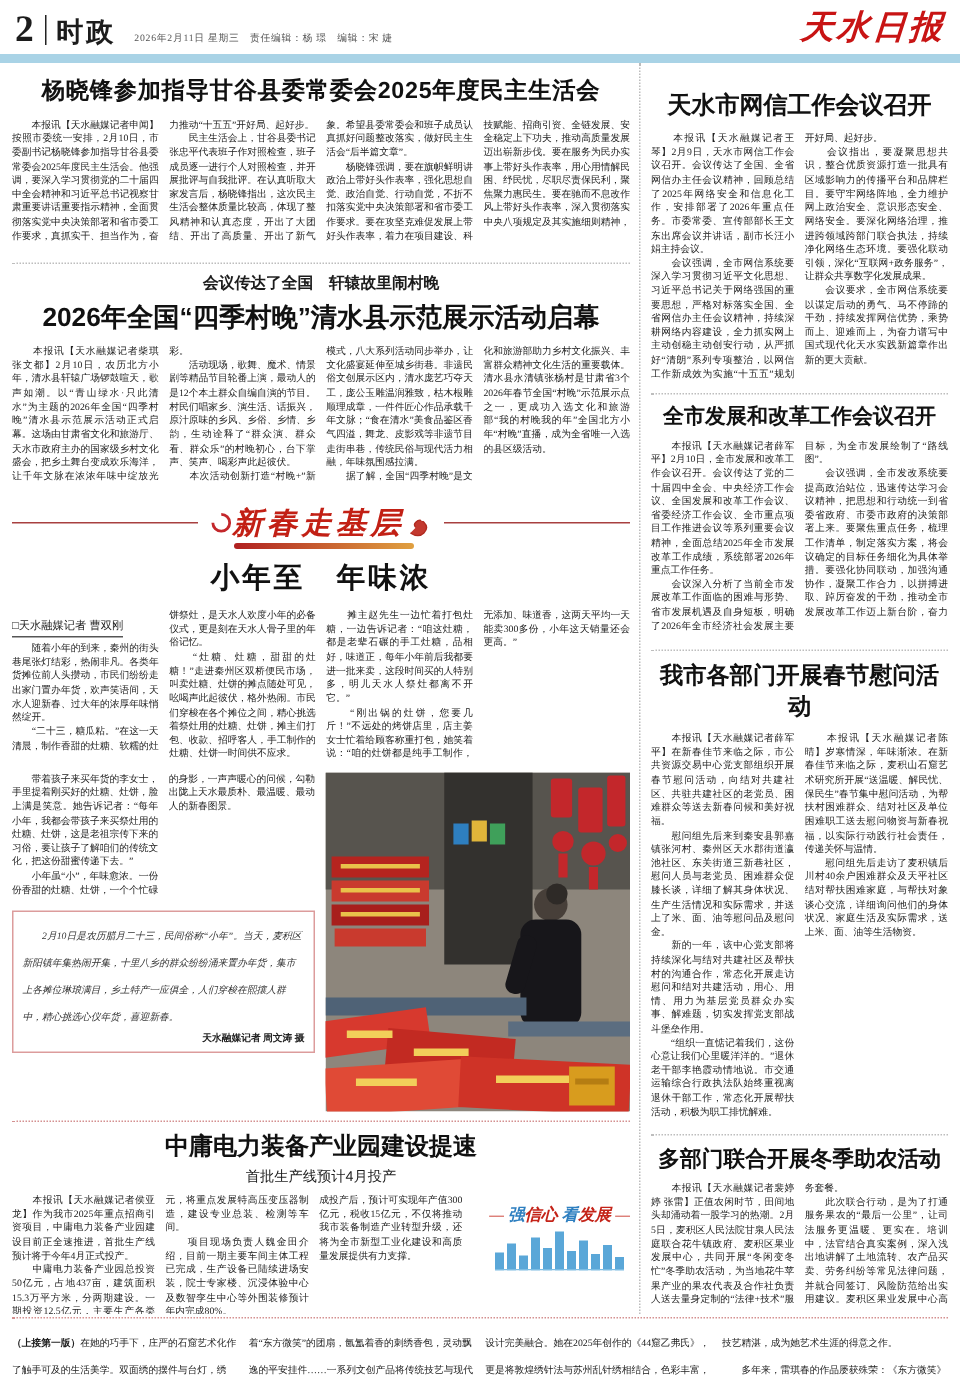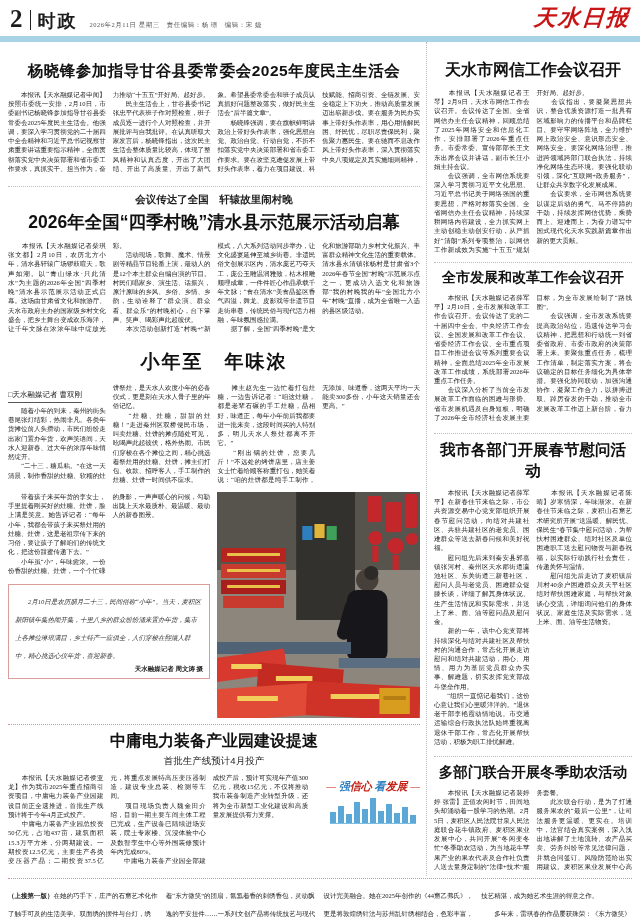--- a/index.html
+++ b/index.html
@@ -21,21 +21,21 @@
   .rightcol{flex:1;border-left:1px dotted #bcbcbc;padding-left:7px;overflow:hidden;}
   .h-main{font-family:"Liberation Sans",sans-serif;font-weight:900;text-align:center;color:#111;margin:0;}
   .kicker{font-family:"Liberation Sans",sans-serif;font-weight:700;text-align:center;font-size:10.5px;margin:2px 0 3px;}
   .body-text{font-size:6.5px;line-height:1.42;text-align:justify;white-space:pre-line;color:#222;display:block;}
   .cols-4{column-count:4;column-gap:7px;column-fill:auto;overflow:hidden;}
   .cols-3{column-count:3;column-gap:7px;column-fill:auto;overflow:hidden;}
   .cols-2{column-count:2;column-gap:7px;column-fill:auto;overflow:hidden;}
   .sep-pink{border-top:1px dotted #d49090;margin:6px 0;}
   .sep-gray{border-top:1px dotted #bdbdbd;margin:6px 0;}
   
-  .a1-title{font-size:15.5px;padding-top:19px;letter-spacing:.5px;}
+  .a1-title{font-size:15.5px;padding-top:8px;letter-spacing:.5px;}
   .a1-body{height:90px;margin-top:8px;}
   
   .a2-title{font-size:17.5px;}
   .a2-body{height:98px;margin-top:7px;}
   
   .banner-row{display:flex;align-items:center;margin:7px 0 3px;}
   .banner-row .line{flex:1;border-top:1px solid #a84040;}
   .banner-center{display:flex;align-items:center;padding:0 8px;position:relative;}
   .banner-text{color:#c22015;font-size:20px;font-weight:bold;font-style:italic;letter-spacing:3px;
                font-family:"Liberation Serif",serif;}
@@ -114,20 +114,39 @@
       <div class="kicker">会议传达了全国　轩辕故里闹村晚</div>
       <h2 class="h-main a2-title">2026年全国“四季村晚”清水县示范展示活动启幕</h2>
       <div class="a2-body cols-4">
         <span class="body-text">　　本报讯【天水融媒记者柴琪 张文都】2月10日，农历北方小年，清水县轩辕广场锣鼓喧天，歌声如潮。以“青山绿水·只此清水”为主题的2026年全国“四季村晚”清水县示范展示活动正式启幕。这场由甘肃省文化和旅游厅、天水市政府主办的国家级乡村文化盛会，把乡土舞台变成欢乐海洋，让千年文脉在浓浓年味中绽放光彩。
 　　活动现场，歌舞、魔术、情景剧等精品节目轮番上演，最动人的是12个本土群众自编自演的节目。村民们唱家乡、演生活、话振兴，原汁原味的乡风、乡俗、乡情、乡韵，生动诠释了“群众演、群众看、群众乐”的村晚初心，台下掌声、笑声、喝彩声此起彼伏。
 　　本次活动创新打造“村晚+”新模式，八大系列活动同步举办，让文化盛宴延伸至城乡街巷。非遗民俗文创展示区内，清水庞艺巧夺天工，庞公玉雕温润雅致，枯木根雕顺理成章，一件件匠心作品承载千年文脉；“食在清水”美食品鉴区香气四溢，舞龙、皮影戏等非遗节目走街串巷，传统民俗与现代活力相融，年味氛围感拉满。
 　　据了解，全国“四季村晚”是文化和旅游部助力乡村文化振兴、丰富群众精神文化生活的重要载体。清水县永清镇张杨村是甘肃省3个2026年春节全国“村晚”示范展示点之一，更成功入选文化和旅游部“我的村晚我的年”全国北方小年“村晚”直播，成为全省唯一入选的县区级活动。</span>
       </div>
     </div>
 
+    <div class="banner-row">
+      <div class="line"></div>
+      <div class="banner-center">
+        <span class="icon">
+          <svg width="15" height="15" viewBox="0 0 16 16">
+              <path d="M8 2 a6 6 0 1 1 -6 6" stroke="#c3272b" fill="none" stroke-width="2"></path>
+            </svg>
+        </span>
+        <span class="banner-text">新春走基层</span>
+        <span class="icon">
+          <svg width="18" height="20" viewBox="0 0 20 22">
+              <path d="M4 18 q6 4 10 0 q4 -4 0 -8 q-3 -3 -6 0 q-2 2 0 4" stroke="#b02a20" fill="#c3392f"></path>
+              <circle cx="13" cy="8" r="1.2" fill="#fff"></circle>
+            </svg>
+        </span>
+        <span class="banner-under"></span>
+      </div>
+      <div class="line"></div>
+    </div>
 
     <div>
       <h2 class="h-main xn-title">小年至　年味浓</h2>
       <div class="xn-body cols-4">
         <div class="byline">□天水融媒记者 曹双刚</div>
         <span class="body-text">　　随着小年的到来，秦州的街头巷尾张灯结彩，热闹非凡。各类年货摊位前人头攒动，市民们纷纷走出家门置办年货，欢声笑语间，天水人迎新春、过大年的浓厚年味悄然绽开。
 　　“二十三，糖瓜粘。”在这一天清晨，制作香甜的灶糖、软糯的灶饼祭灶，是天水人欢度小年的必备仪式，更是刻在天水人骨子里的年俗记忆。
 　　“灶糖、灶糖，甜甜的灶糖！”走进秦州区双桥便民市场，叫卖灶糖、灶饼的摊点随处可见，吆喝声此起彼伏，格外热闹。市民们穿梭在各个摊位之间，精心挑选着祭灶用的灶糖、灶饼，摊主们打包、收款、招呼客人，手工制作的灶糖、灶饼一时间供不应求。
 　　摊主赵先生一边忙着打包灶糖，一边告诉记者：“咱这灶糖，都是老辈石碾的手工灶糖，品相好，味道正，每年小年前后我都要进一批来卖，这段时间买的人特别多，明儿天水人祭灶都离不开它。”
 　　“刚出锅的灶饼，您要几斤！”不远处的烤饼店里，店主姜女士忙着给顾客称重打包，她笑着说：“咱的灶饼都是纯手工制作，无添加、味道香，这两天平均一天能卖300多份，小年这天销量还会更高。”</span>

